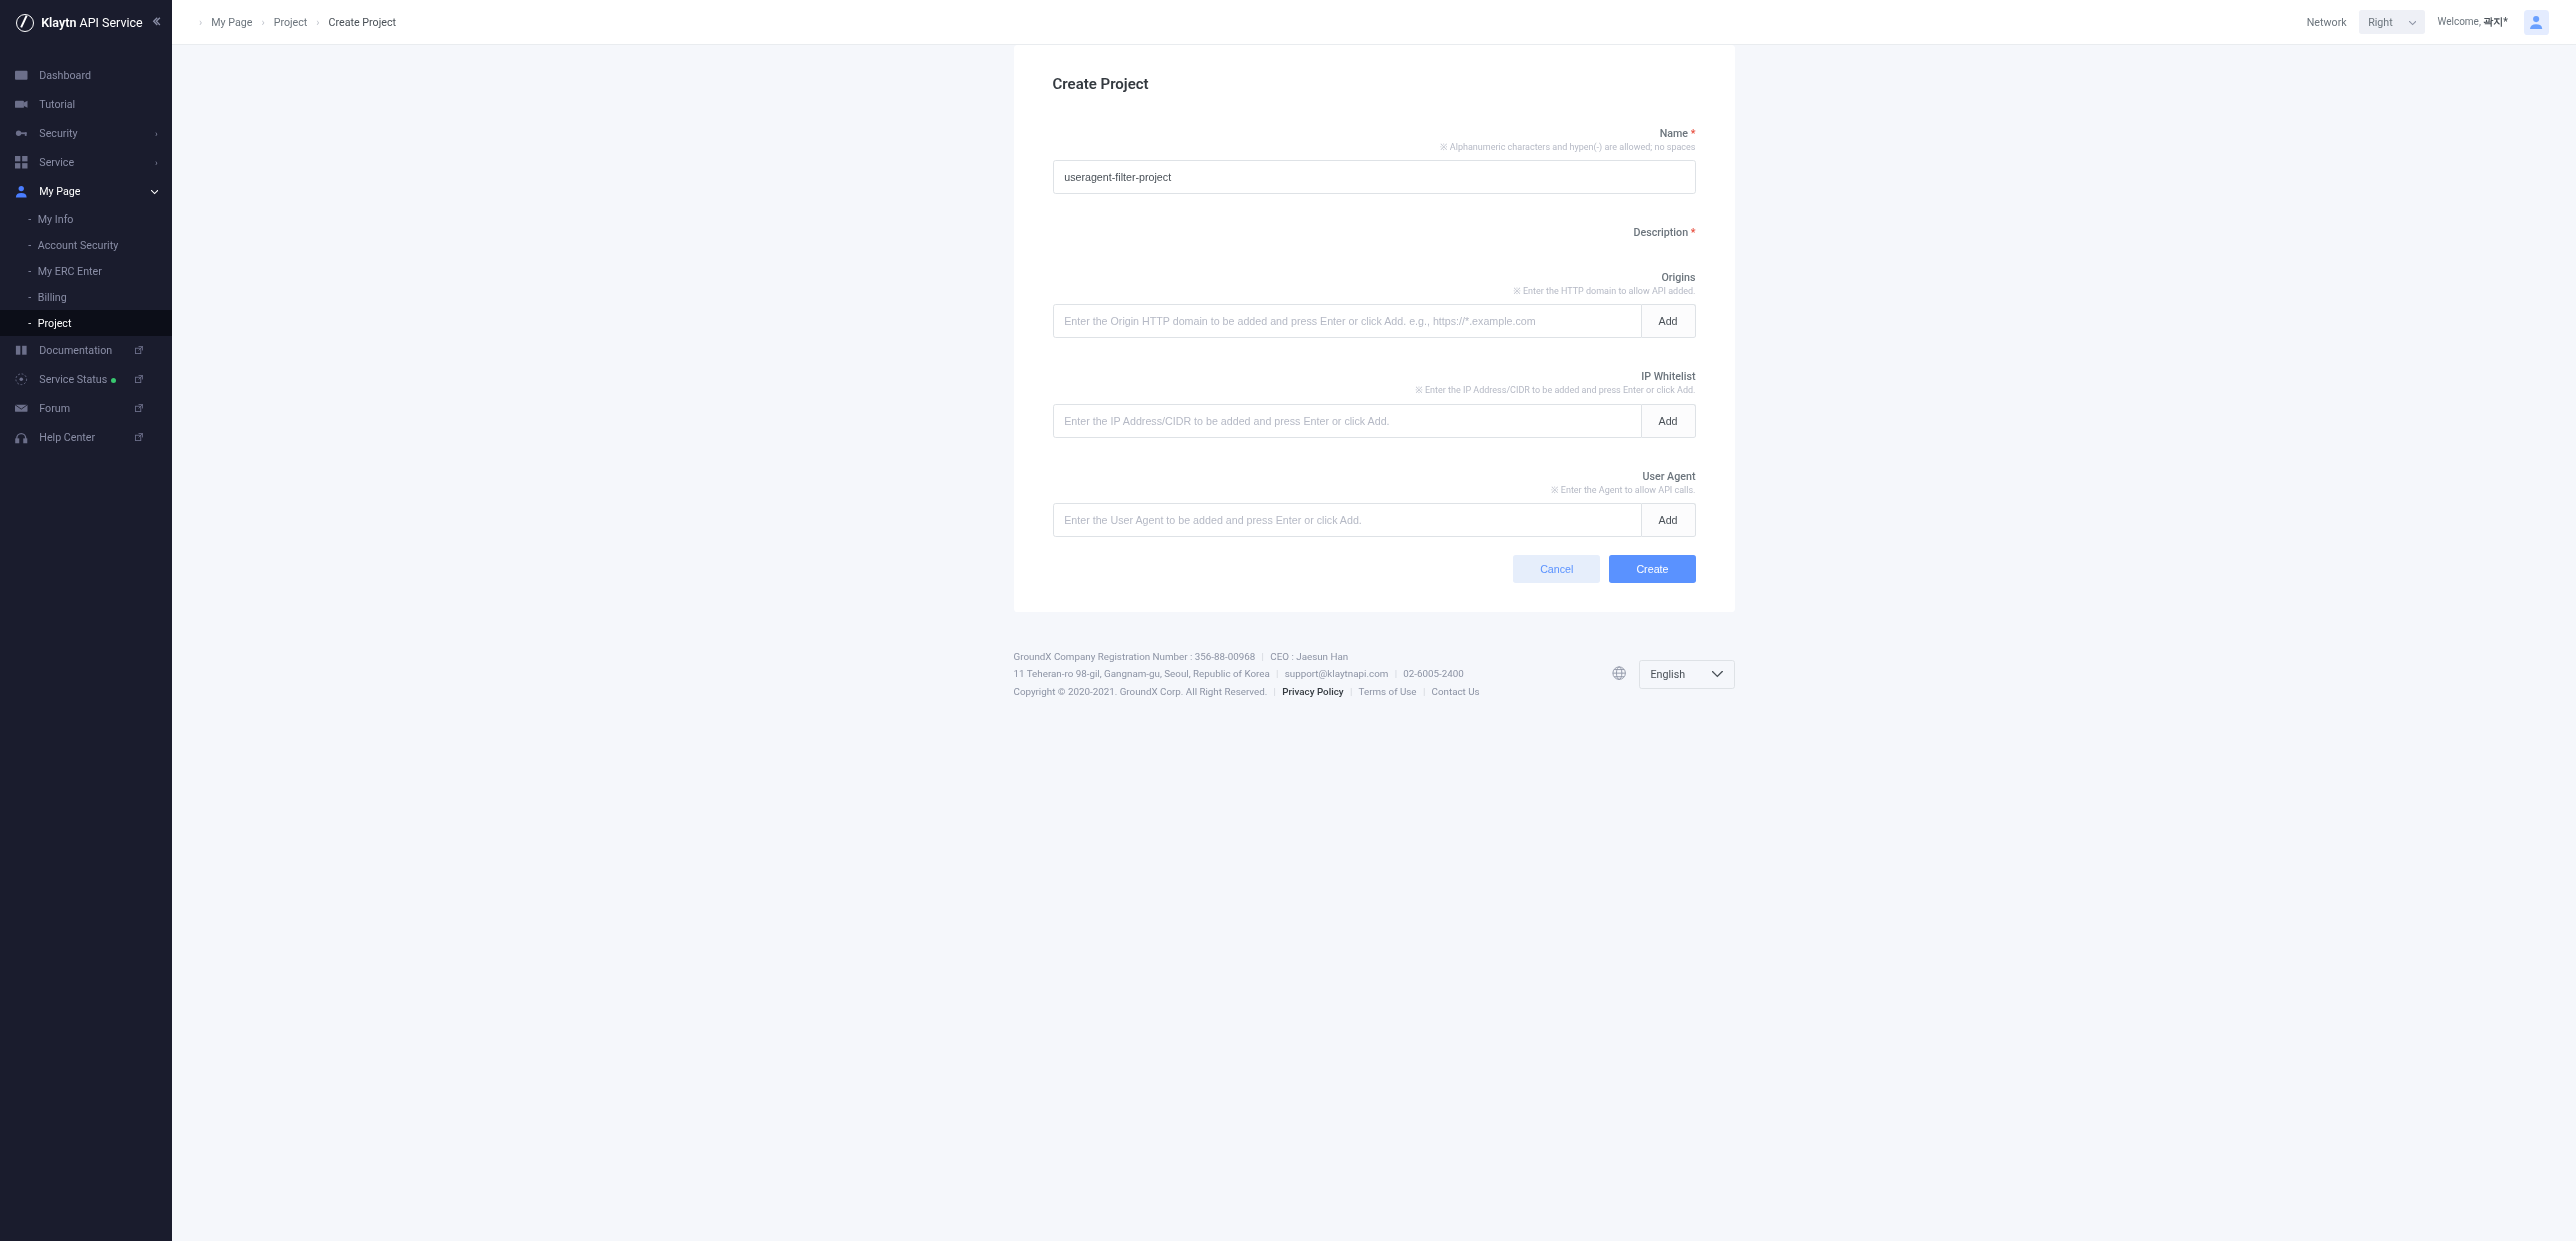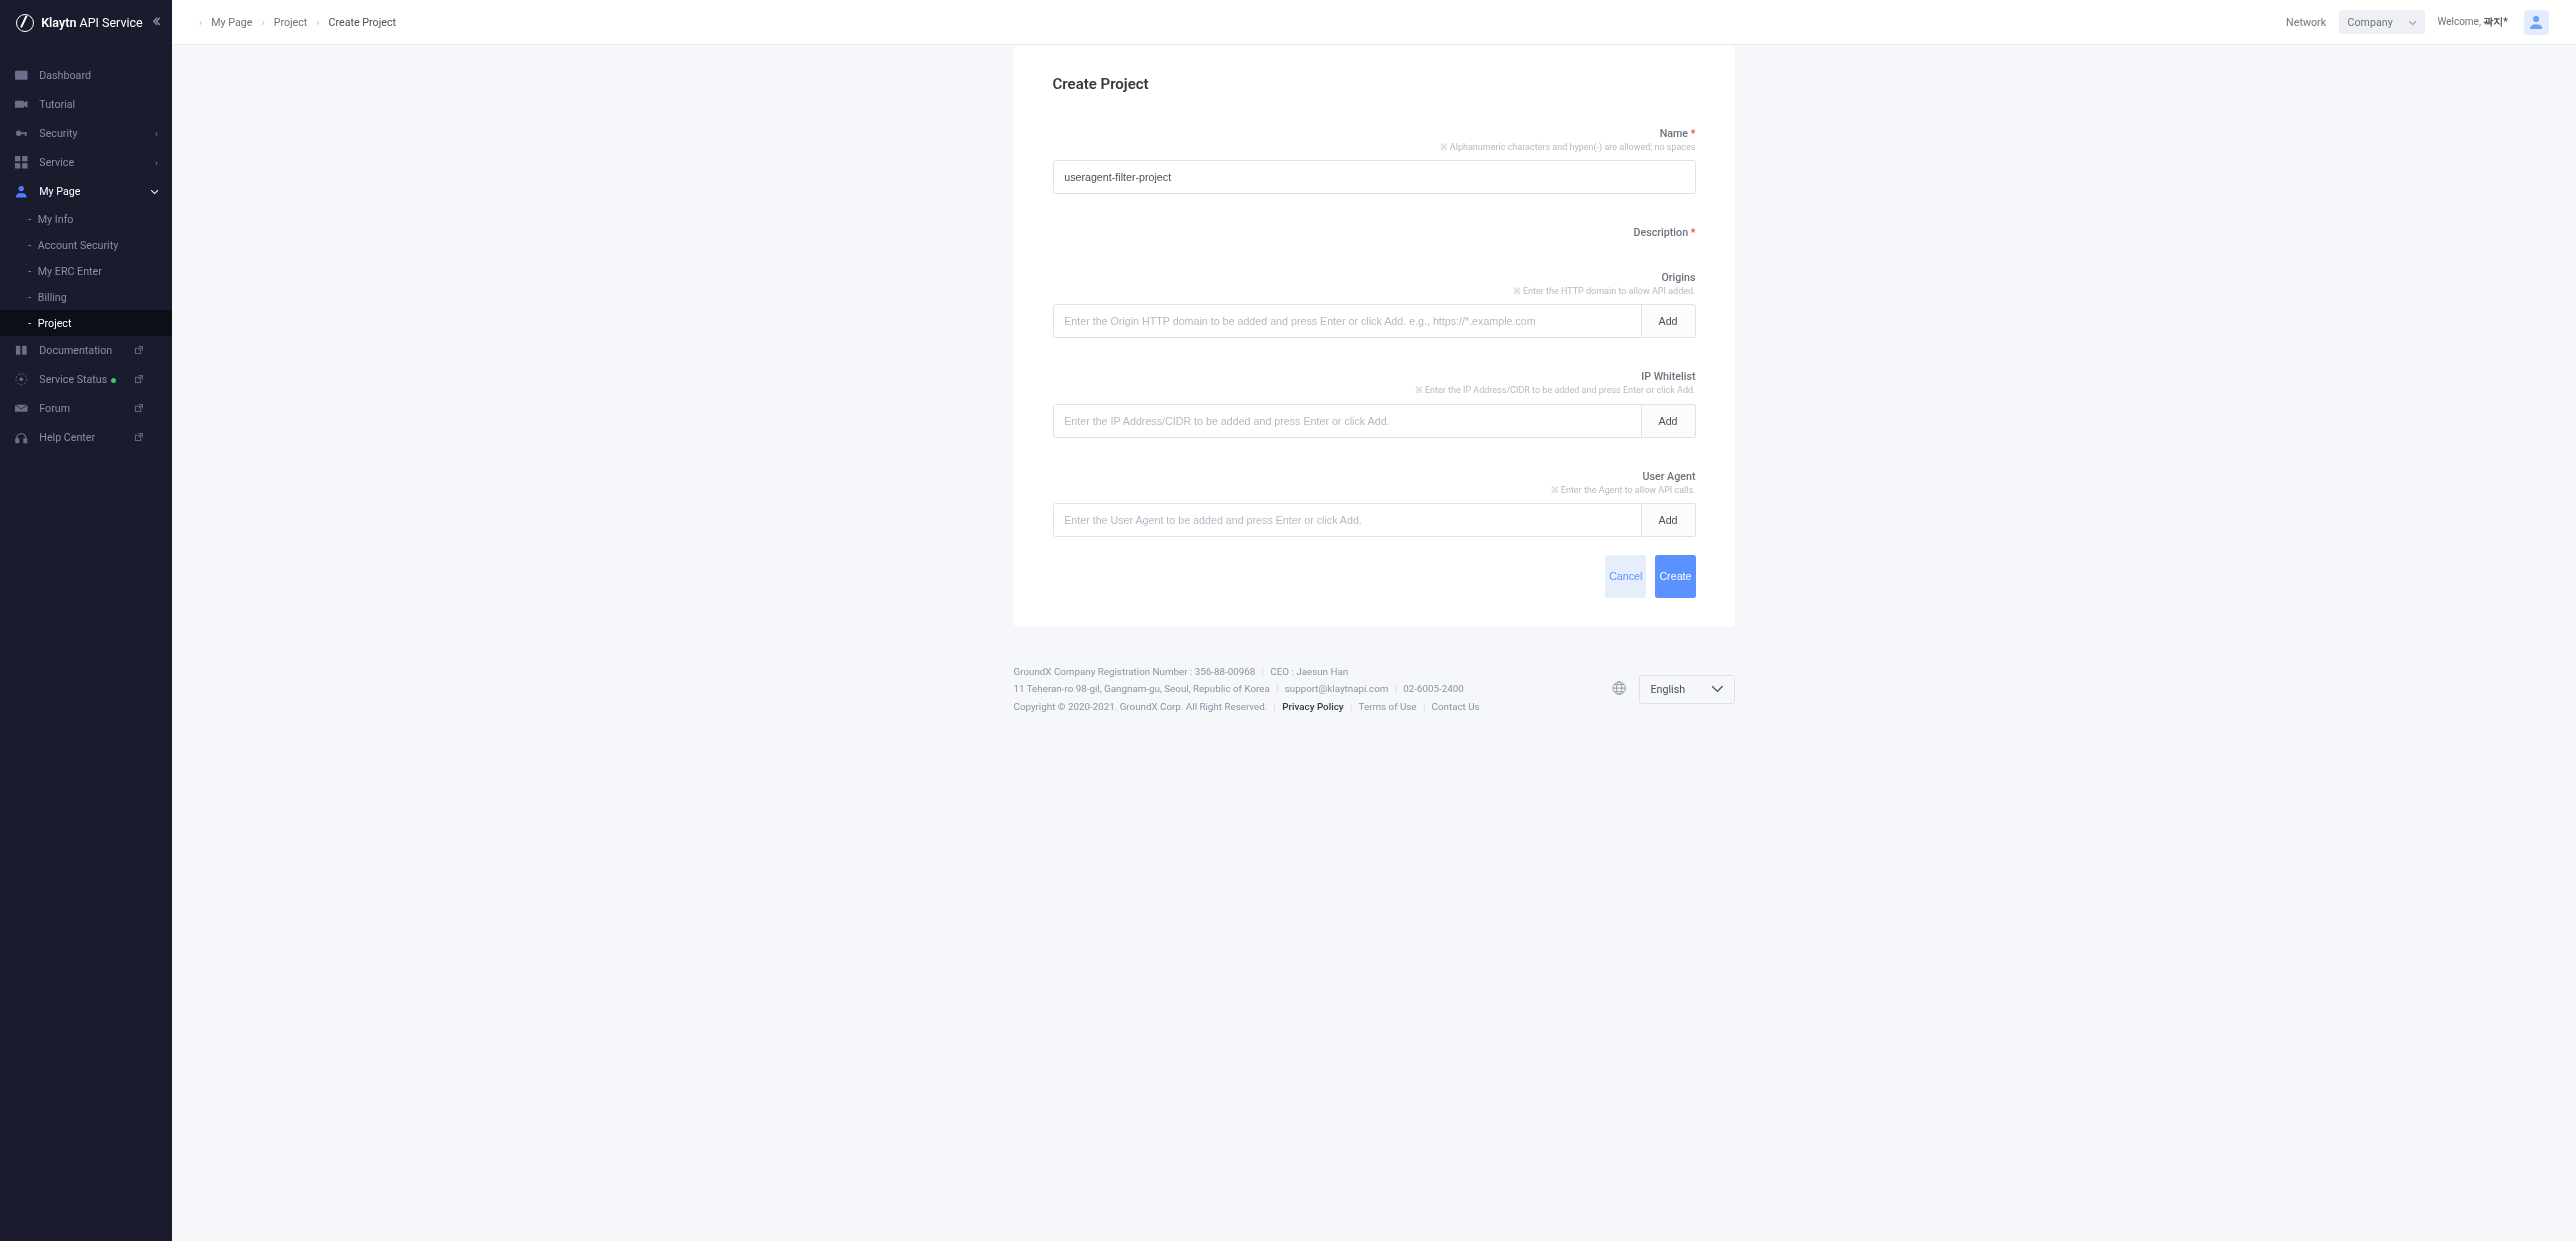--- a/index.html
+++ b/index.html
@@ -49,21 +49,21 @@
 .field-head { display:flex; justify-content:space-between; align-items:flex-end; margin-bottom: 7.2px; flex-direction: column; }
 .field-label { font-size: 10.7px; font-weight: 500; color: #6c757d; }
 .req { color: #e74c3c; }
 .field-hint { font-size: 9px; color: #b5b9c5; }
 .text-input { width: 100%; height: 34px; border: 0.9px solid #dee2e6; border-radius: 2.7px; padding: 0 10.7px; font-size: 10.7px; color: #495057; outline:none; }
 .text-input::placeholder { color: #b5b9c5; }
 .combo { display:flex; }
 .combo .text-input { border-radius: 2.7px 0 0 2.7px; }
 .add-btn { width: 59px; border: 0.9px solid #dee2e6; border-left:none; border-radius: 0 2.7px 2.7px 0; background: #fcfcfd; font-size: 10.7px; color: #495057; cursor:pointer; }
 .actions { display:flex; justify-content:flex-end; gap: 9px; margin-top: 7.2px; }
-.btn { height: 43px; padding: 0 4px; border-radius: 2.7px; border: none; font-size: 10.7px; cursor: pointer; font-weight:500; }
+.btn { height: 28px; padding: 0 27px; border-radius: 2.7px; border: none; font-size: 10.7px; cursor: pointer; font-weight:500; }
 .btn-cancel { background: #e6eefb; color: #5a92ff; }
 .btn-create { background: #5a92ff; color: #fff; }
 
 
 .footer { display:flex; justify-content:center; padding: 18px 0 19.7px; }
 .footer-inner { width: 721px; font-size: 9.8px; color: #8c93a4; display:flex; justify-content:space-between; align-items:center; }
 .footer-lines { line-height: 1.8; }
 .foot-sep { color: #d2d6dd; padding: 0 6.3px; }
 .foot-strong { color: #343a40; font-weight: 500; }
 .lang-box { display:flex; align-items:center; gap:12.5px; }
@@ -220,21 +220,21 @@
         <span class="crumb-sep">›</span>
         <span class="crumb">My Page</span>
         <span class="crumb-sep">›</span>
         <span class="crumb">Project</span>
         <span class="crumb-sep">›</span>
         <span class="crumb current">Create Project</span>
       </div>
       <div class="header-right">
         <span class="network-label">Network</span>
         <div class="network-select">
-          <span>Company</span>
+          <span>Right</span>
           <span><svg width="7.2" height="4.5" viewBox="0 0 8 5">
                 <path d="M0 0 L4 4 L8 0" stroke="#8c93a4" stroke-width="1.2" fill="none"></path>
               </svg></span>
         </div>
         <span class="welcome"><span>Welcome, </span><b>곽지*</b></span>
         <div class="avatar">
           <svg width="14.3" height="14.3" viewBox="0 0 14 14" fill="#6aa0ff">
               <circle cx="7" cy="4" r="3"></circle>
               <path d="M1 14 Q1 9 7 9 Q13 9 13 14 Z"></path>
             </svg>

